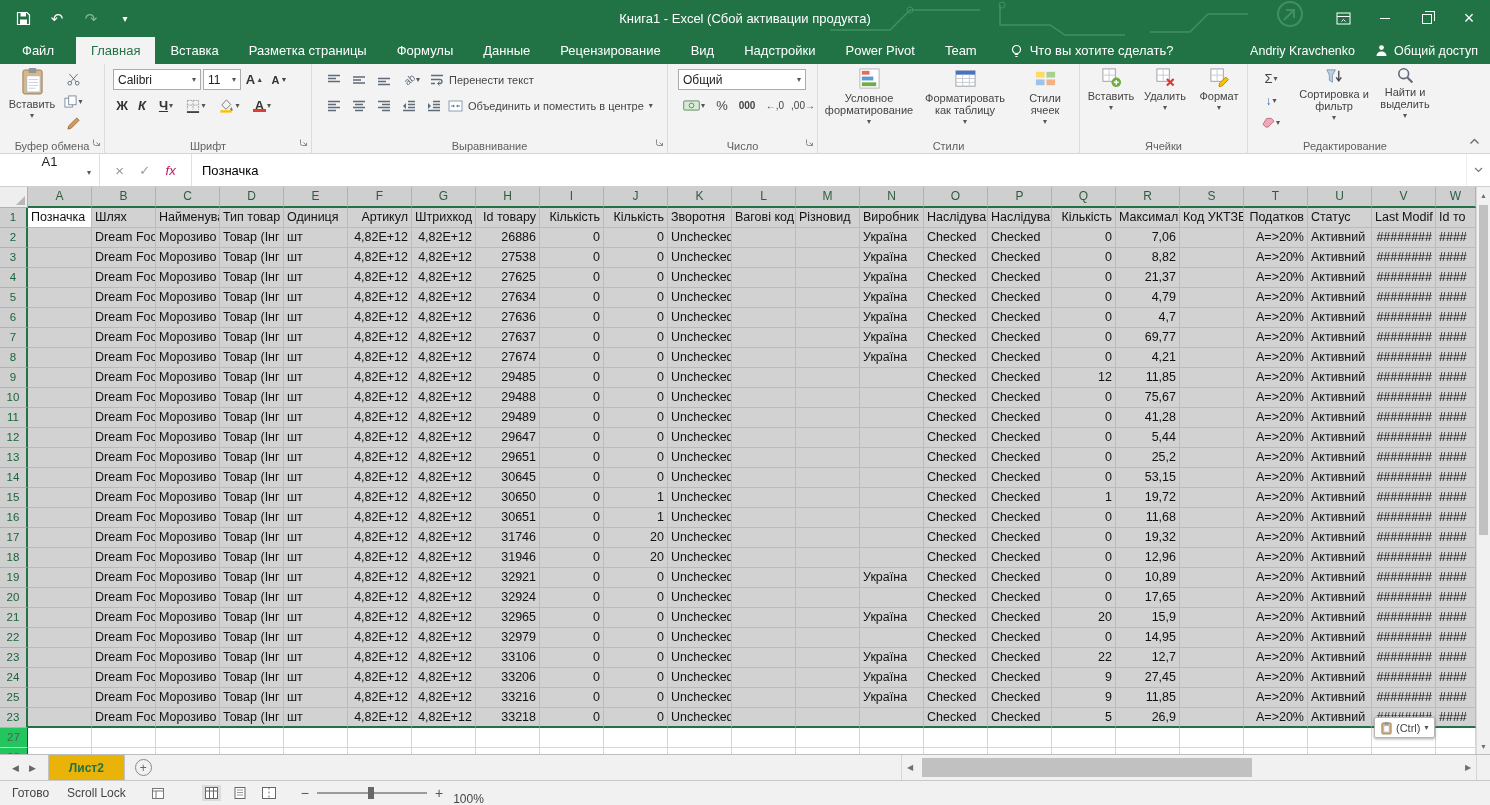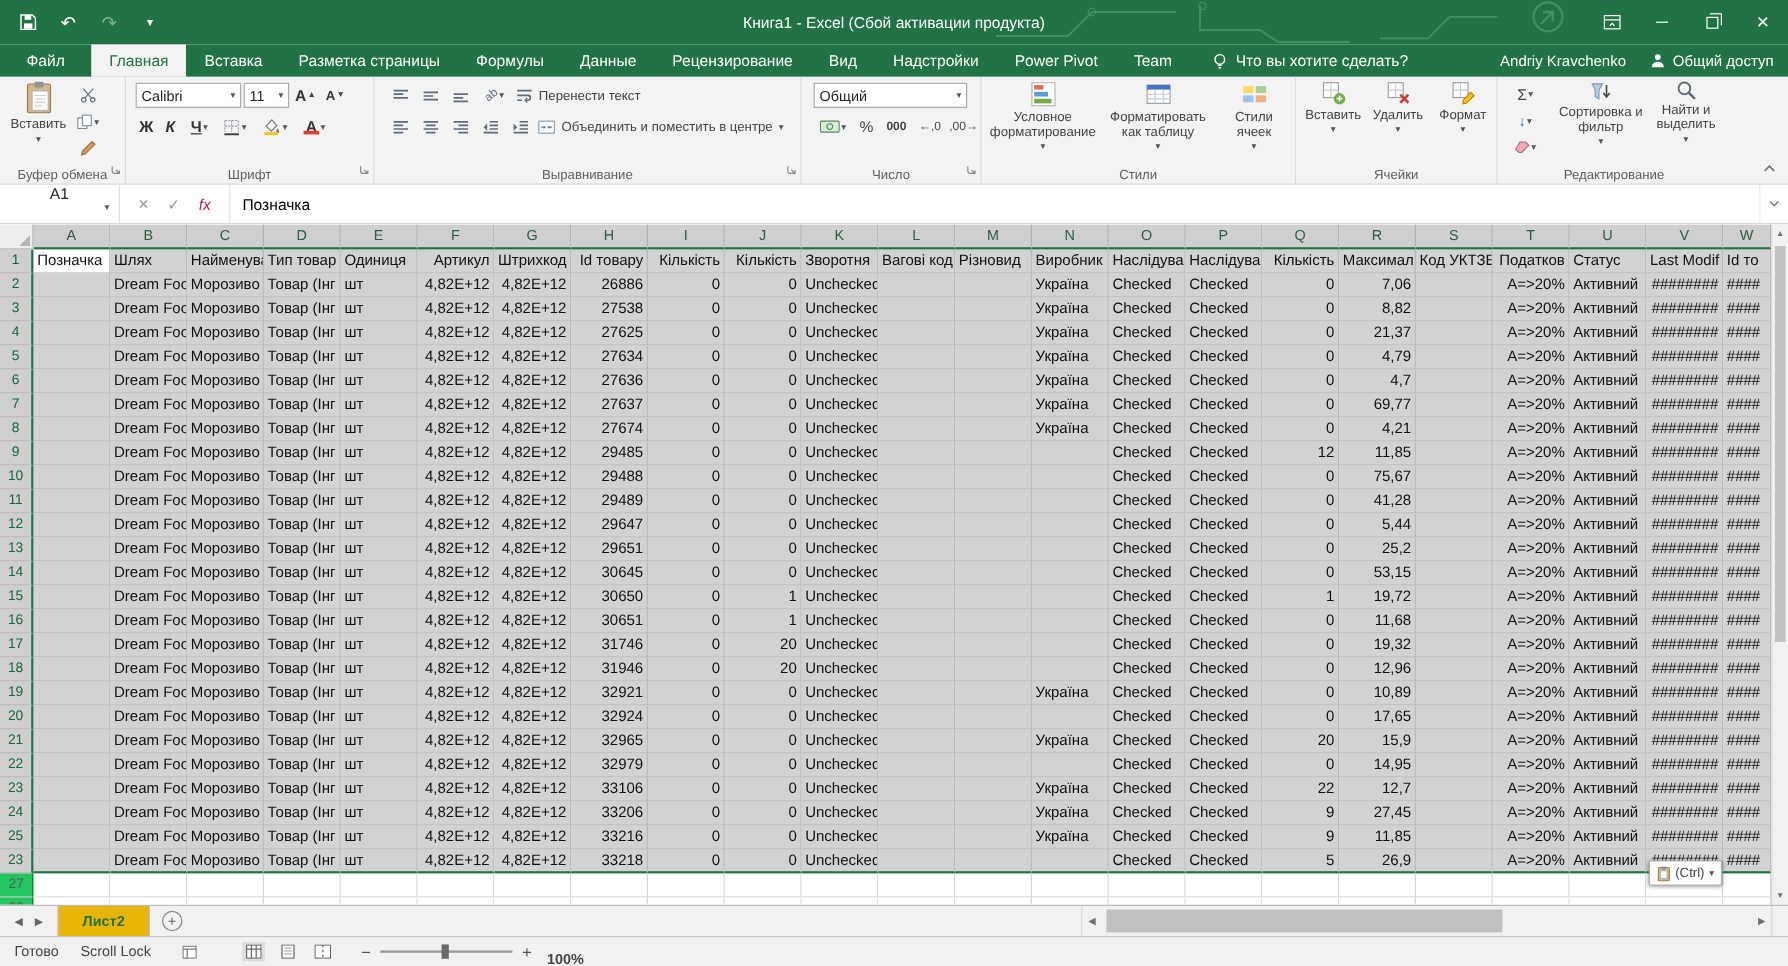--- a/index.html
+++ b/index.html
@@ -94,21 +94,21 @@
   .sb-sl{margin-left:18px;}
   .sb-macro{margin-left:26px;display:flex;align-items:center;}
   .sb-stats{margin-left:auto;display:flex;gap:30px;}
   .sb-views{display:flex;gap:9px;margin-left:38px;align-items:center;}
   .sb-view{padding:2px 3px;display:flex;align-items:center;}
   .sb-view.on{background:#dcdcdc;}
   .zoomctl{display:flex;align-items:center;gap:8px;margin-left:22px;}
   .ztrack{position:relative;width:110px;height:2px;background:#9b9b9b;}
   .ztick{position:absolute;left:54px;top:-3px;width:1px;height:8px;background:#9b9b9b;}
   .zhandle{position:absolute;left:51px;top:-5px;width:6px;height:12px;background:#686868;}
-  .zpct{margin:12px 14px 0 10px;width:36px;text-align:center;font-weight:bold;}
+  .zpct{margin:12px 14px 0 10px;width:36px;text-align:left;}
 </style>
 </head>
 <body>
 
 <div class="app">
 
   <div class="titlebar">
     <svg class="deco" width="520" height="37" viewBox="0 0 520 37">
       <path d="M10 30h60l20-20h70M180 5v20h50l15 10h60M330 32h40l18-18h40" fill="none" stroke="#7fc29b" stroke-width="1.5"></path>
       <circle cx="182" cy="5" r="3" fill="none" stroke="#7fc29b"></circle>

